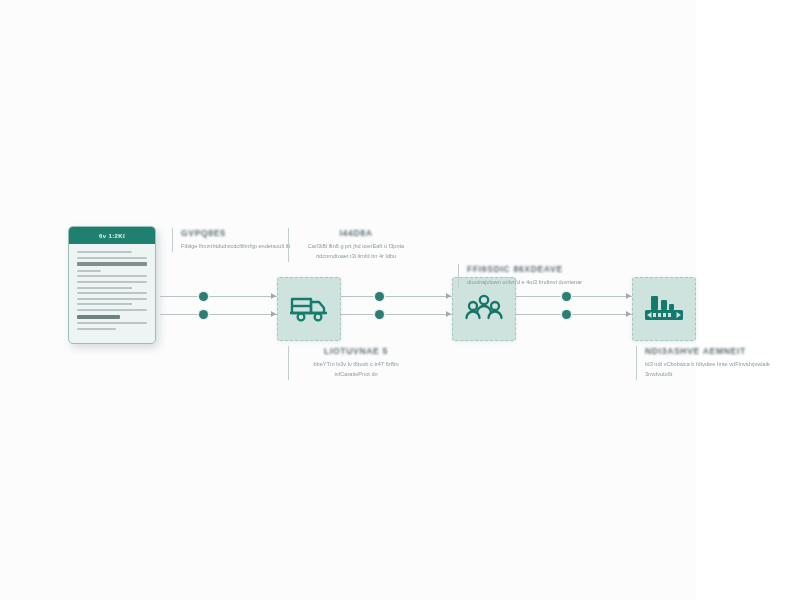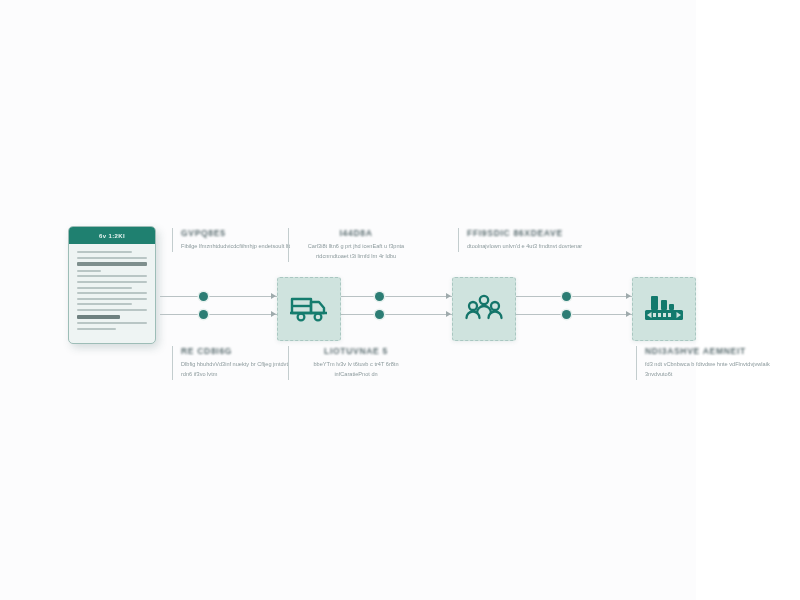--- a/index.html
+++ b/index.html
@@ -140,21 +140,21 @@
     line-height: 1.75;
     color: #8b999c;
     filter: blur(0.75px);
   }
 
   .lbl-top { top: 228px; }
   .lbl-bot { top: 346px; }
 
   .lbl-c1 { left: 172px; }
   .lbl-c2 { left: 288px; text-align: center; }
-  .lbl-c3 { left: 458px; }
+  .lbl-c3 { left: 458px; margin-top: 36px; }
   .lbl-c4 { left: 636px; width: 146px; }
 </style>
 </head>
 <body>
 
 <div id="canvas">
 
   <div class="doc-card">
     <div class="doc-header">
       <span class="doc-header-text">6v 1:2KI</span>
@@ -262,24 +262,20 @@
     <div class="label-title">I44D8A</div>
     <div class="label-body">Carl3i8t lltn6 g prt jhd icenEaft u f3pnta rtdcnmdtoaet t3i lirnfd lrn 4r ldbu</div>
   </div>
 
   <div class="label lbl-top lbl-c3">
     <div class="label-title">FFI9SDIC 86XDEAVE</div>
     <div class="label-body">dtoolnajvlown unlvn'd e 4ut3 fmdtnvt dovrtenar</div>
   </div>
 
 
-  <div class="label lbl-bot lbl-c1">
-    <div class="label-title">RE CD8I6G</div>
-    <div class="label-body">Dlbfig hbuhdvVd3inf nuekty br Cfljeg jmtdvt rdn6 if3vo lvtm</div>
-  </div>
 
   <div class="label lbl-bot lbl-c2">
     <div class="label-title">LIOTUVNAE 5</div>
     <div class="label-body">bbeYTm lv3v lv t6tuvb c tr4T 6r8tn infCaratiePnot dn</div>
   </div>
 
 
   <div class="label lbl-bot lbl-c4">
     <div class="label-title">NDI3ASHVE AEMNEIT</div>
     <div class="label-body">fd3 ndt vCbnbwca b fdtvdwe hnte vdFlnvtdvjvwlaik 3nvdvuto6t</div>

